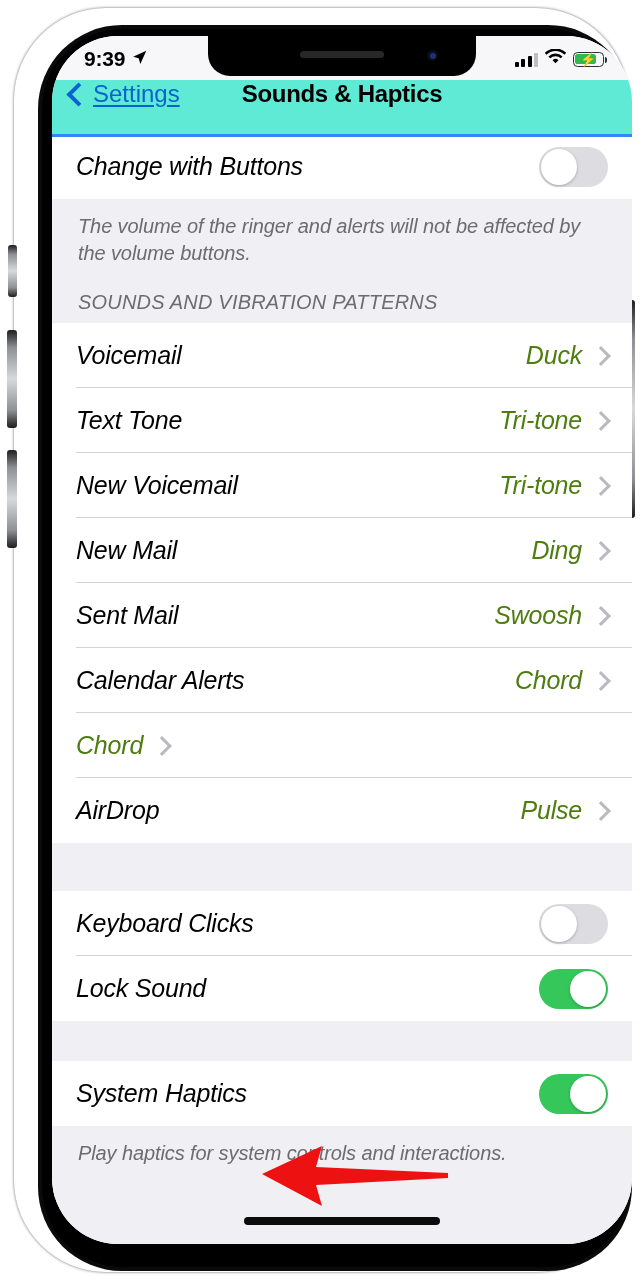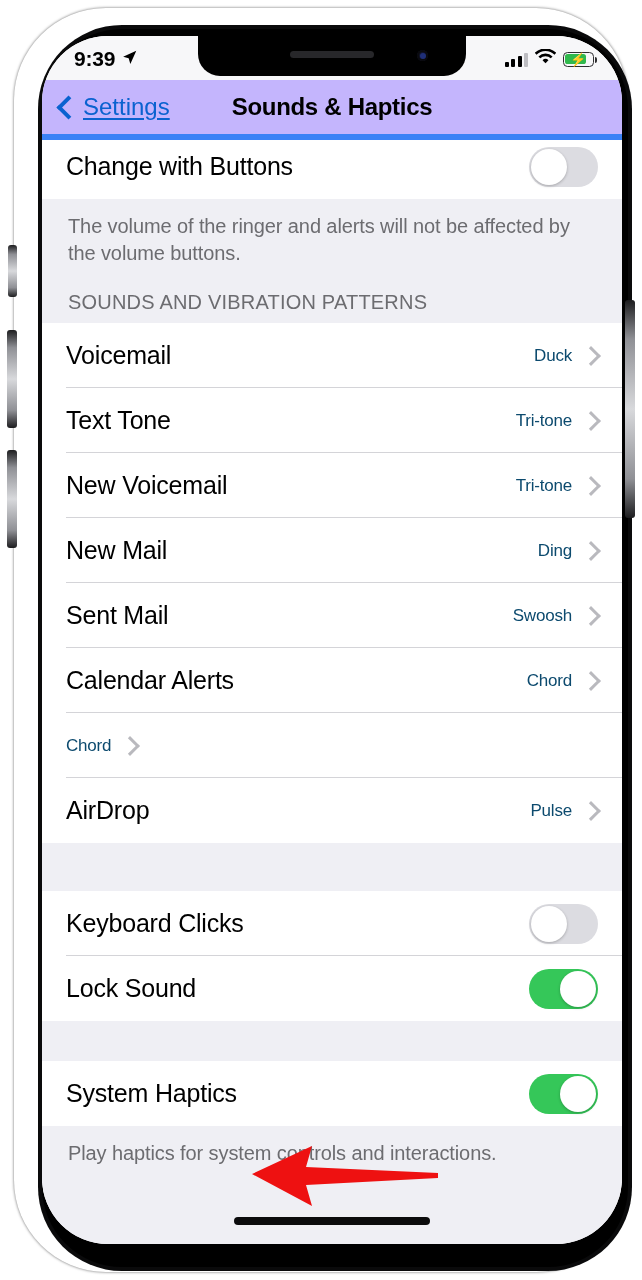--- a/index.html
+++ b/index.html
@@ -55,21 +55,21 @@
   }
   #mute-switch  { left: 8px;  top: 245px; width: 9px;  height: 52px; }
   #volume-up    { left: 7px;  top: 330px; width: 10px; height: 98px; }
   #volume-down  { left: 7px;  top: 450px; width: 10px; height: 98px; }
   #power-button { right: 7px; top: 300px; width: 10px; height: 218px;
                   background: linear-gradient(180deg, #1d1d1f 0%, #8f9095 18%, #d8d9dc 50%, #8f9095 82%, #1d1d1f 100%); }
 
   
   #screen {
     position: absolute;
-    left: 42px;
+    left: 52px;
     top: 36px;
     width: 580px;
     height: 1208px;
     border-radius: 66px;
     background: #ffffff;
     overflow: hidden;
   }
 
   
   #notch {
@@ -186,24 +186,24 @@
     line-height: 1;
     color: #ffffff;
   }
 
   
   #nav-bar {
     position: absolute;
     top: 44px; left: 0;
     width: 100%;
     height: 54px;
-    background: #c4b5fd;
-    border-bottom: 6px solid #3b82f6;
+    background: #5eead4;
+    border-bottom: 3px solid #3b82f6;
     display: flex;
-    align-items: center;
+    align-items: flex-start;
     z-index: 20;
   }
   #back-button {
     display: flex;
     align-items: center;
     gap: 5px;
     margin-left: 18px;
     cursor: pointer;
   }
   #back-chevron {
@@ -231,20 +231,21 @@
   }
 
   
   #content {
     position: absolute;
     top: 98px; left: 0;
     width: 100%;
     bottom: 0;
     background: #efeff4;
     overflow: hidden;
+    font-style: italic;
   }
 
   .group { background: #ffffff; }
 
   .row {
     position: relative;
     display: flex;
     align-items: center;
     height: 65px;
     padding: 0 24px 0 24px;
@@ -258,22 +259,22 @@
     height: 1px;
     background: #d4d4d8;
   }
   .row-label {
     font-size: 25px;
     color: #000000;
     letter-spacing: -0.2px;
     flex: 1;
   }
   .row-value {
-    font-size: 17px;
-    color: #0c4a6e;
+    font-size: 25px;
+    color: #4d7c0f;
     letter-spacing: -0.2px;
     margin-right: 12px;
   }
   .disclosure {
     width: 11px; height: 11px;
     border-top: 3px solid #b9b9be;
     border-right: 3px solid #b9b9be;
     transform: rotate(45deg);
     flex: 0 0 auto;
   }

